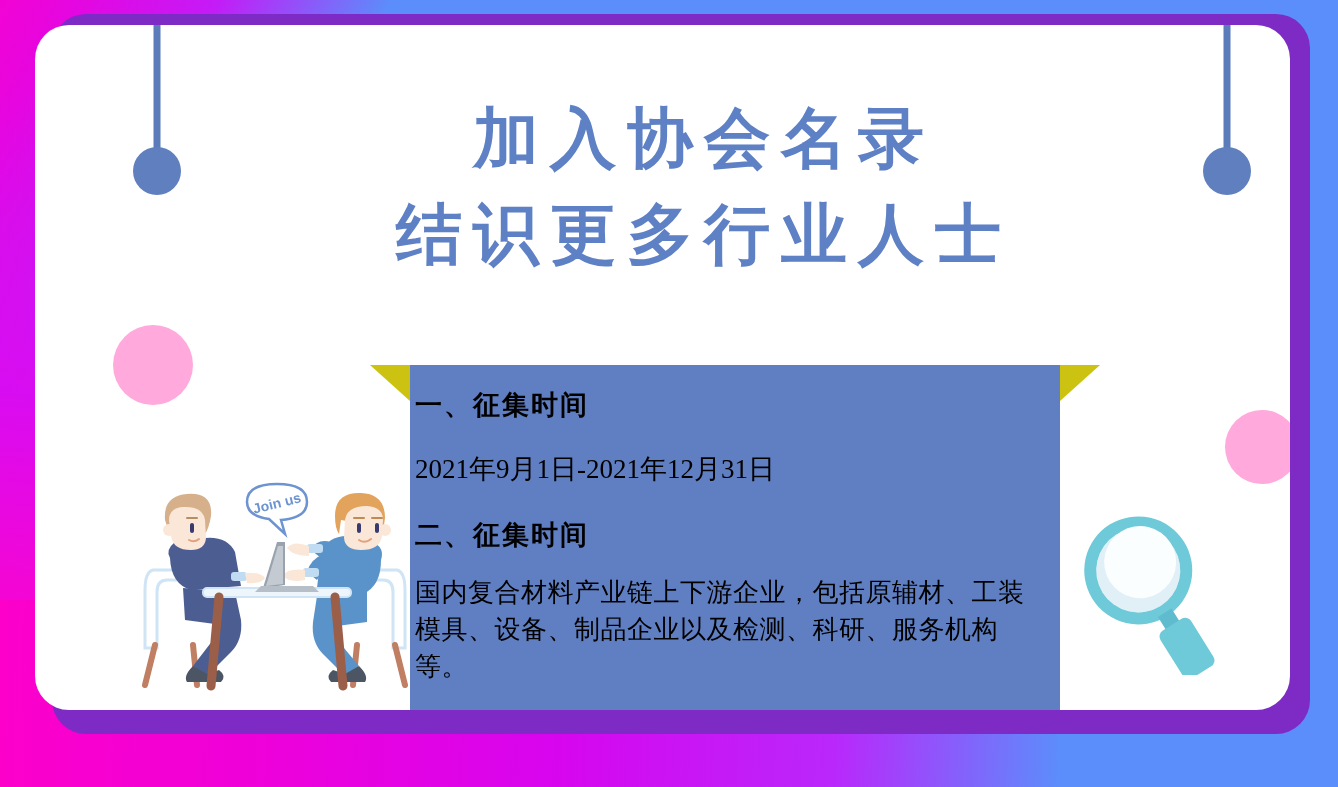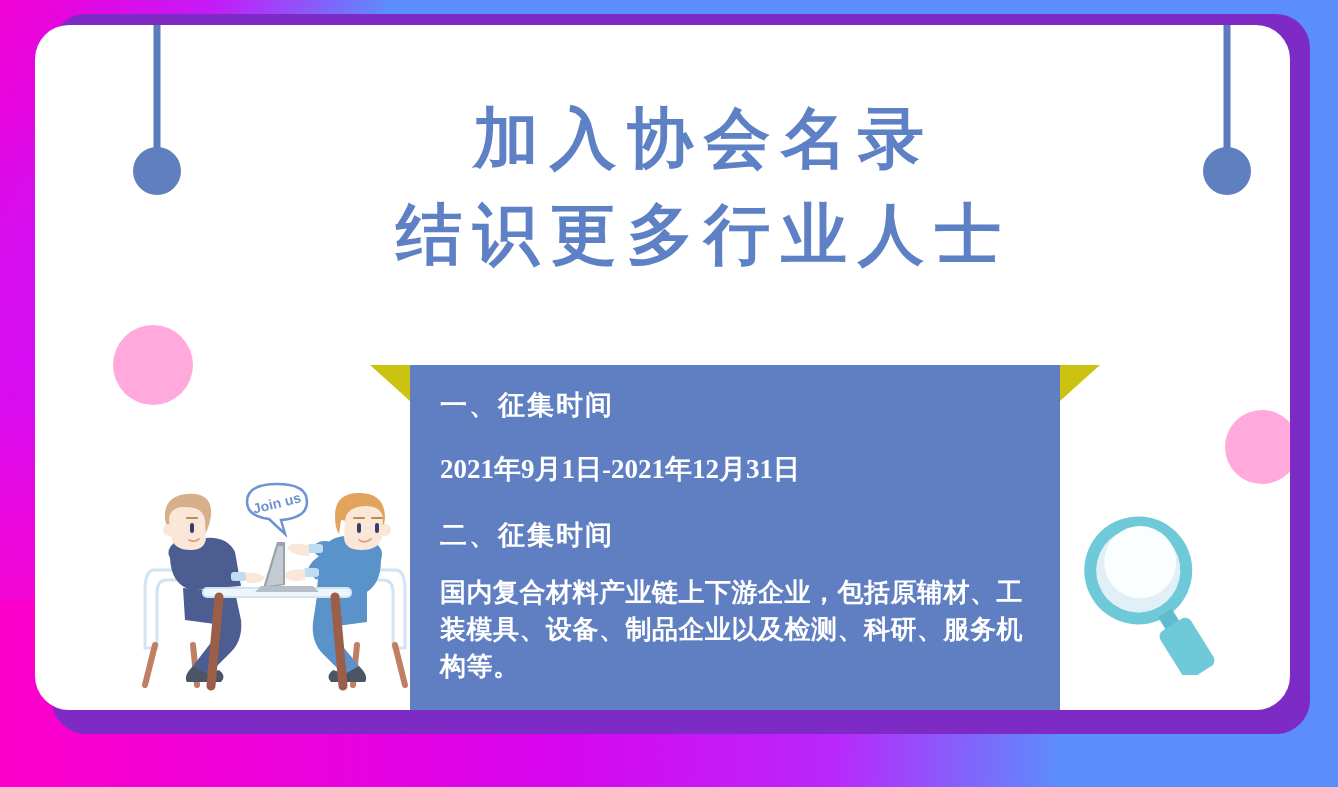--- a/index.html
+++ b/index.html
@@ -91,56 +91,56 @@
     line-height: 1.28;
   }
   .title-line1 { font-size: 66px; }
   .title-line2 { font-size: 66px; margin-top: 12px; }
 
   
   .panel-wrap { position: absolute; left: 375px; top: 340px; width: 650px; }
   .panel {
     position: relative;
     background: #5f7fc2;
-    padding: 22px 14px 28px 26px;
-    color: #ffffff;
+    padding: 22px 14px 28px 1px;
+    color: #000000;
   }
   .ribbon {
     position: absolute;
     top: 0;
     width: 0; height: 0;
     border-top: 36px solid #ccc211;
   }
   #ribbon-left  { left: -40px;  border-left: 40px solid transparent; }
   #ribbon-right { right: -40px; border-right: 40px solid transparent; }
 
   .panel-heading {
     font-size: 27px;
     font-weight: bold;
     letter-spacing: 2px;
     margin: 0 0 4px 0;
     padding: 0 4px;
   }
   .panel-date {
     font-size: 27px;
-    font-weight: bold;
+    font-weight: normal;
     letter-spacing: 0px;
     margin: 28px 0 0 0;
     padding: 0 4px;
   }
   .panel-heading2 {
     font-size: 27px;
     font-weight: bold;
     letter-spacing: 2px;
     margin: 30px 0 0 0;
     padding: 0 4px;
   }
   .panel-body {
     font-size: 26px;
-    font-weight: bold;
+    font-weight: normal;
     line-height: 1.42;
     margin: 22px 0 0 0;
     padding: 0 4px;
     letter-spacing: 0.5px;
   }
 
   
   #illustration { position: absolute; left: 100px; top: 455px; width: 280px; height: 215px; }
   #magnifier    { position: absolute; left: 1030px; top: 470px; width: 180px; height: 180px; }
 </style>

